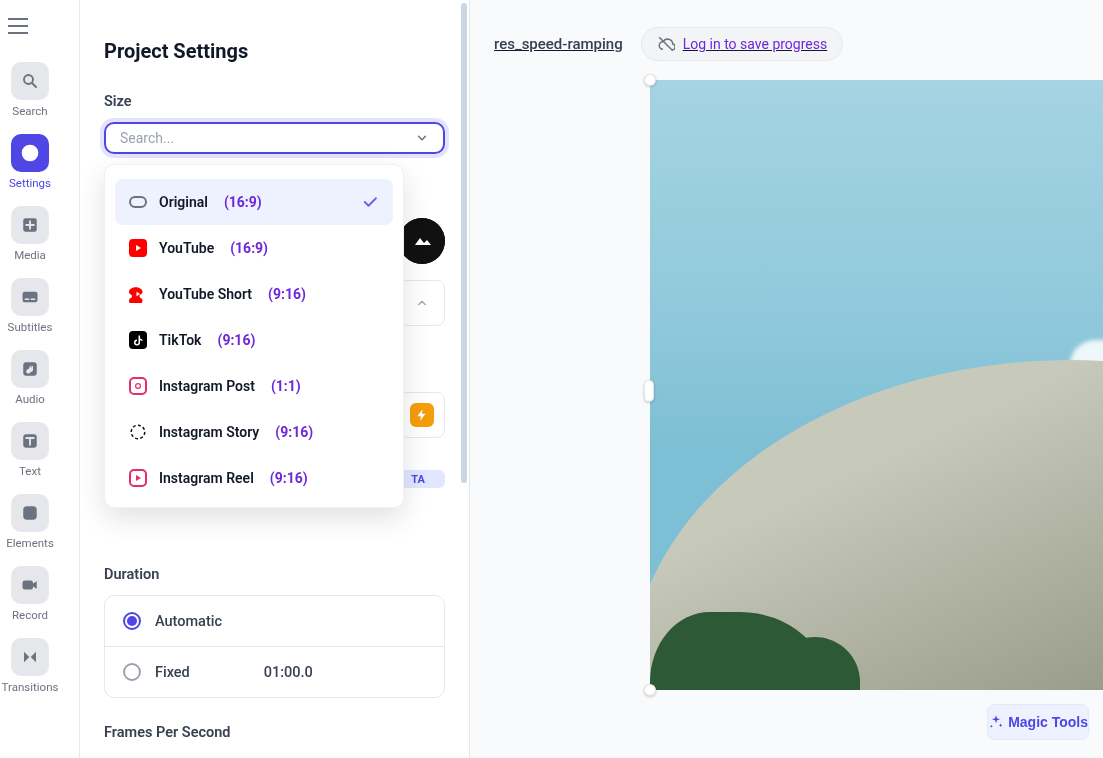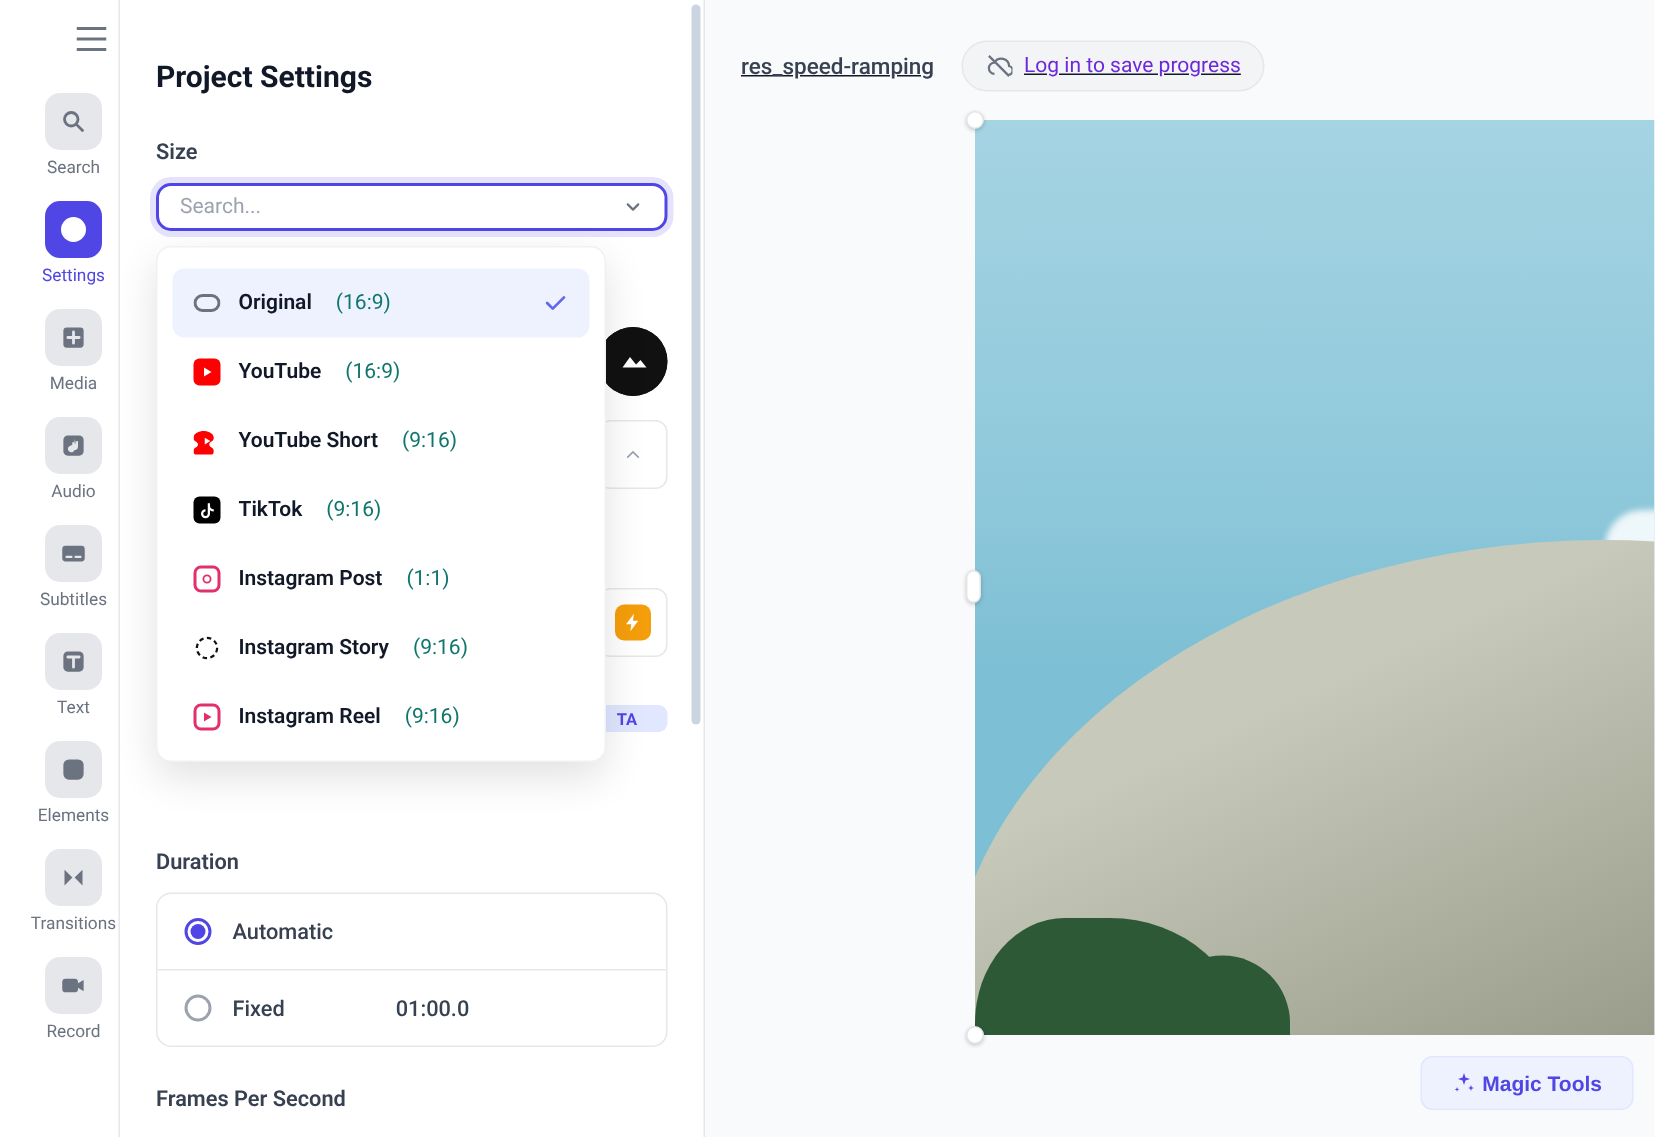--- a/index.html
+++ b/index.html
@@ -12,21 +12,21 @@
     overflow: hidden;
     display: flex;
   }
 
   
   .rail {
     width: 80px;
     border-right: 1px solid #e5e7eb;
     display: flex;
     flex-direction: column;
-    align-items: flex-end;
+    align-items: flex-start;
     padding-top: 8px;
     gap: 6px;
   }
   .rail .hamburger {
     width: 36px; height: 36px;
     display: flex; align-items: center; justify-content: center;
     color: #6b7280;
     margin-bottom: 6px;
     cursor: pointer;
   }
@@ -115,21 +115,21 @@
   .dd-icon {
     width: 18px; height: 18px;
     display: flex; align-items: center; justify-content: center;
     flex-shrink: 0;
     border-radius: 4px;
     font-size: 12px;
     font-weight: 700;
     color: #fff;
   }
   .dd-label { font-weight: 600; color: #111827; }
-  .dd-aspect { color: #0f766e; font-weight: 400; margin-left: 4px; }
+  .dd-aspect { color: #6d28d9; font-weight: 700; margin-left: 4px; }
   .dd-check { margin-left: auto; color: #6366f1; }
 
   
   .hidden-cards {
     visibility: hidden;
     height: 360px;
   }
   .card-ghost {
     position: absolute;
     right: 24px;
@@ -265,21 +265,21 @@
   .handle.ml { left:174px; top:380px; width:10px;height:22px;border-radius:6px; }
   .handle.bl { left:174px; top:684px; }
 
   
   .magic {
     position: absolute;
     right: 14px; bottom: 18px;
     background: #eef2ff;
     border: 1px solid #e0e7ff;
     border-radius: 8px;
-    padding: 9px 20px;
+    padding: 9px 0;
     display:flex; align-items:center; gap:4px;
     color:#4f46e5;
     font-weight:600; font-size:14px;
     cursor:pointer;
     text-align:right;
   }
 
   svg { display:block; }
 </style>
 </head>
@@ -318,74 +318,74 @@
           <rect x="3" y="3" width="18" height="18" rx="3"></rect>
           <path d="M12 7v10M7 12h10" stroke="#e5e7eb" stroke-width="2.5" stroke-linecap="round"></path>
         </svg>
     </span>
     <span>Media</span>
   </div>
 
   <div class="rail-item">
     <span class="badge">
       <svg width="18" height="18" viewBox="0 0 24 24" fill="currentColor">
-          <rect x="3" y="3" width="18" height="18" rx="4"></rect>
-          <path d="M13 6v9a3 3 0 11-2-2.83V9l5-1v5a3 3 0 11-2-2.83" fill="#e5e7eb"></path>
-        </svg>
-    </span>
-    <span>Audio</span>
-  </div>
-
-  <div class="rail-item">
-    <span class="badge">
-      <svg width="18" height="18" viewBox="0 0 24 24" fill="currentColor">
           <rect x="2" y="5" width="20" height="14" rx="3"></rect>
           <rect x="5" y="14" width="6" height="2" fill="#e5e7eb"></rect>
           <rect x="13" y="14" width="6" height="2" fill="#e5e7eb"></rect>
         </svg>
     </span>
     <span>Subtitles</span>
   </div>
 
   <div class="rail-item">
     <span class="badge">
       <svg width="18" height="18" viewBox="0 0 24 24" fill="currentColor">
           <rect x="3" y="3" width="18" height="18" rx="4"></rect>
+          <path d="M13 6v9a3 3 0 11-2-2.83V9l5-1v5a3 3 0 11-2-2.83" fill="#e5e7eb"></path>
+        </svg>
+    </span>
+    <span>Audio</span>
+  </div>
+
+  <div class="rail-item">
+    <span class="badge">
+      <svg width="18" height="18" viewBox="0 0 24 24" fill="currentColor">
+          <rect x="3" y="3" width="18" height="18" rx="4"></rect>
           <path d="M7 8h10M12 8v9" stroke="#e5e7eb" stroke-width="2.5" stroke-linecap="round"></path>
         </svg>
     </span>
     <span>Text</span>
   </div>
 
   <div class="rail-item">
     <span class="badge">
       <svg width="18" height="18" viewBox="0 0 24 24" fill="currentColor">
           <rect x="3" y="3" width="18" height="18" rx="5"></rect>
         </svg>
     </span>
     <span>Elements</span>
-  </div>
-
-  <div class="rail-item">
-    <span class="badge">
-      <svg width="18" height="18" viewBox="0 0 24 24" fill="currentColor">
-          <path d="M4 5l7 7-7 7zM20 5l-7 7 7 7z"></path>
-        </svg>
-    </span>
-    <span>Transitions</span>
   </div>
 
   <div class="rail-item">
     <span class="badge">
       <svg width="18" height="18" viewBox="0 0 24 24" fill="currentColor">
           <rect x="2" y="6" width="14" height="12" rx="3"></rect>
           <path d="M16 10l5-3v10l-5-3z"></path>
         </svg>
     </span>
     <span>Record</span>
+  </div>
+
+  <div class="rail-item">
+    <span class="badge">
+      <svg width="18" height="18" viewBox="0 0 24 24" fill="currentColor">
+          <path d="M4 5l7 7-7 7zM20 5l-7 7 7 7z"></path>
+        </svg>
+    </span>
+    <span>Transitions</span>
   </div>
 </nav>
 
 <section class="panel">
   <h1>Project Settings</h1>
 
   <div class="section-label">Size</div>
 
   <div class="select-trigger">
     <span>Search...</span>

